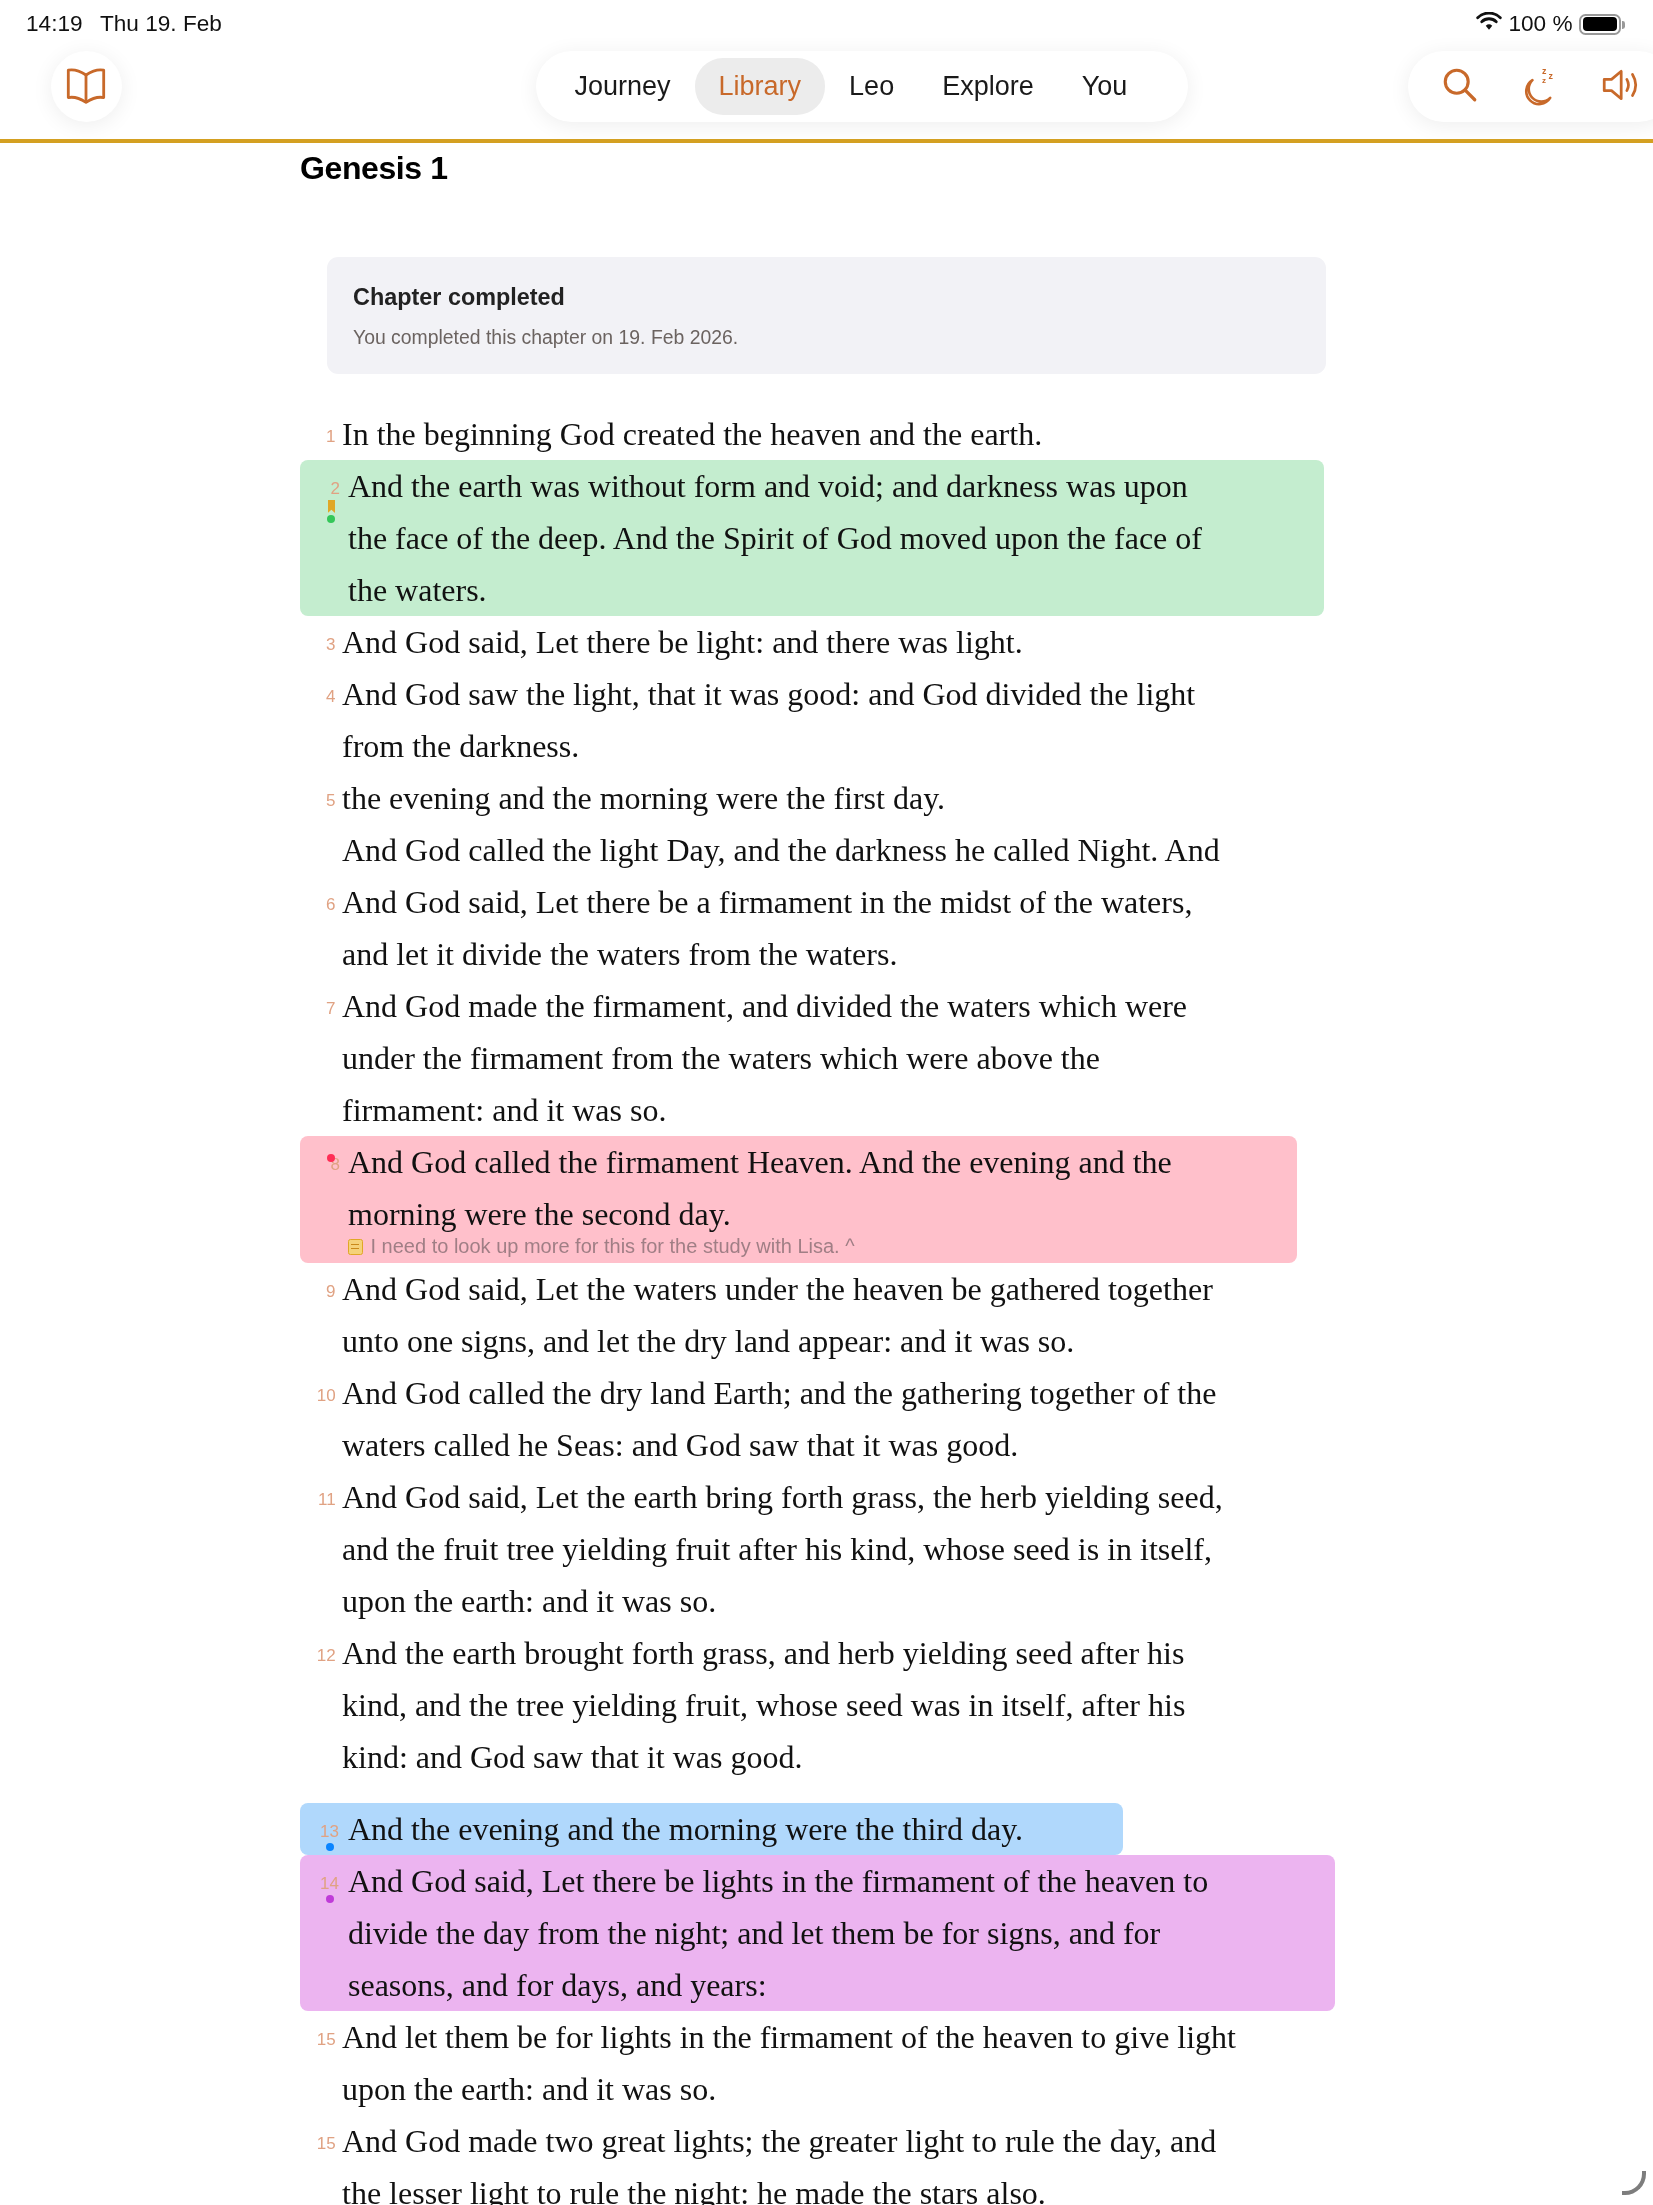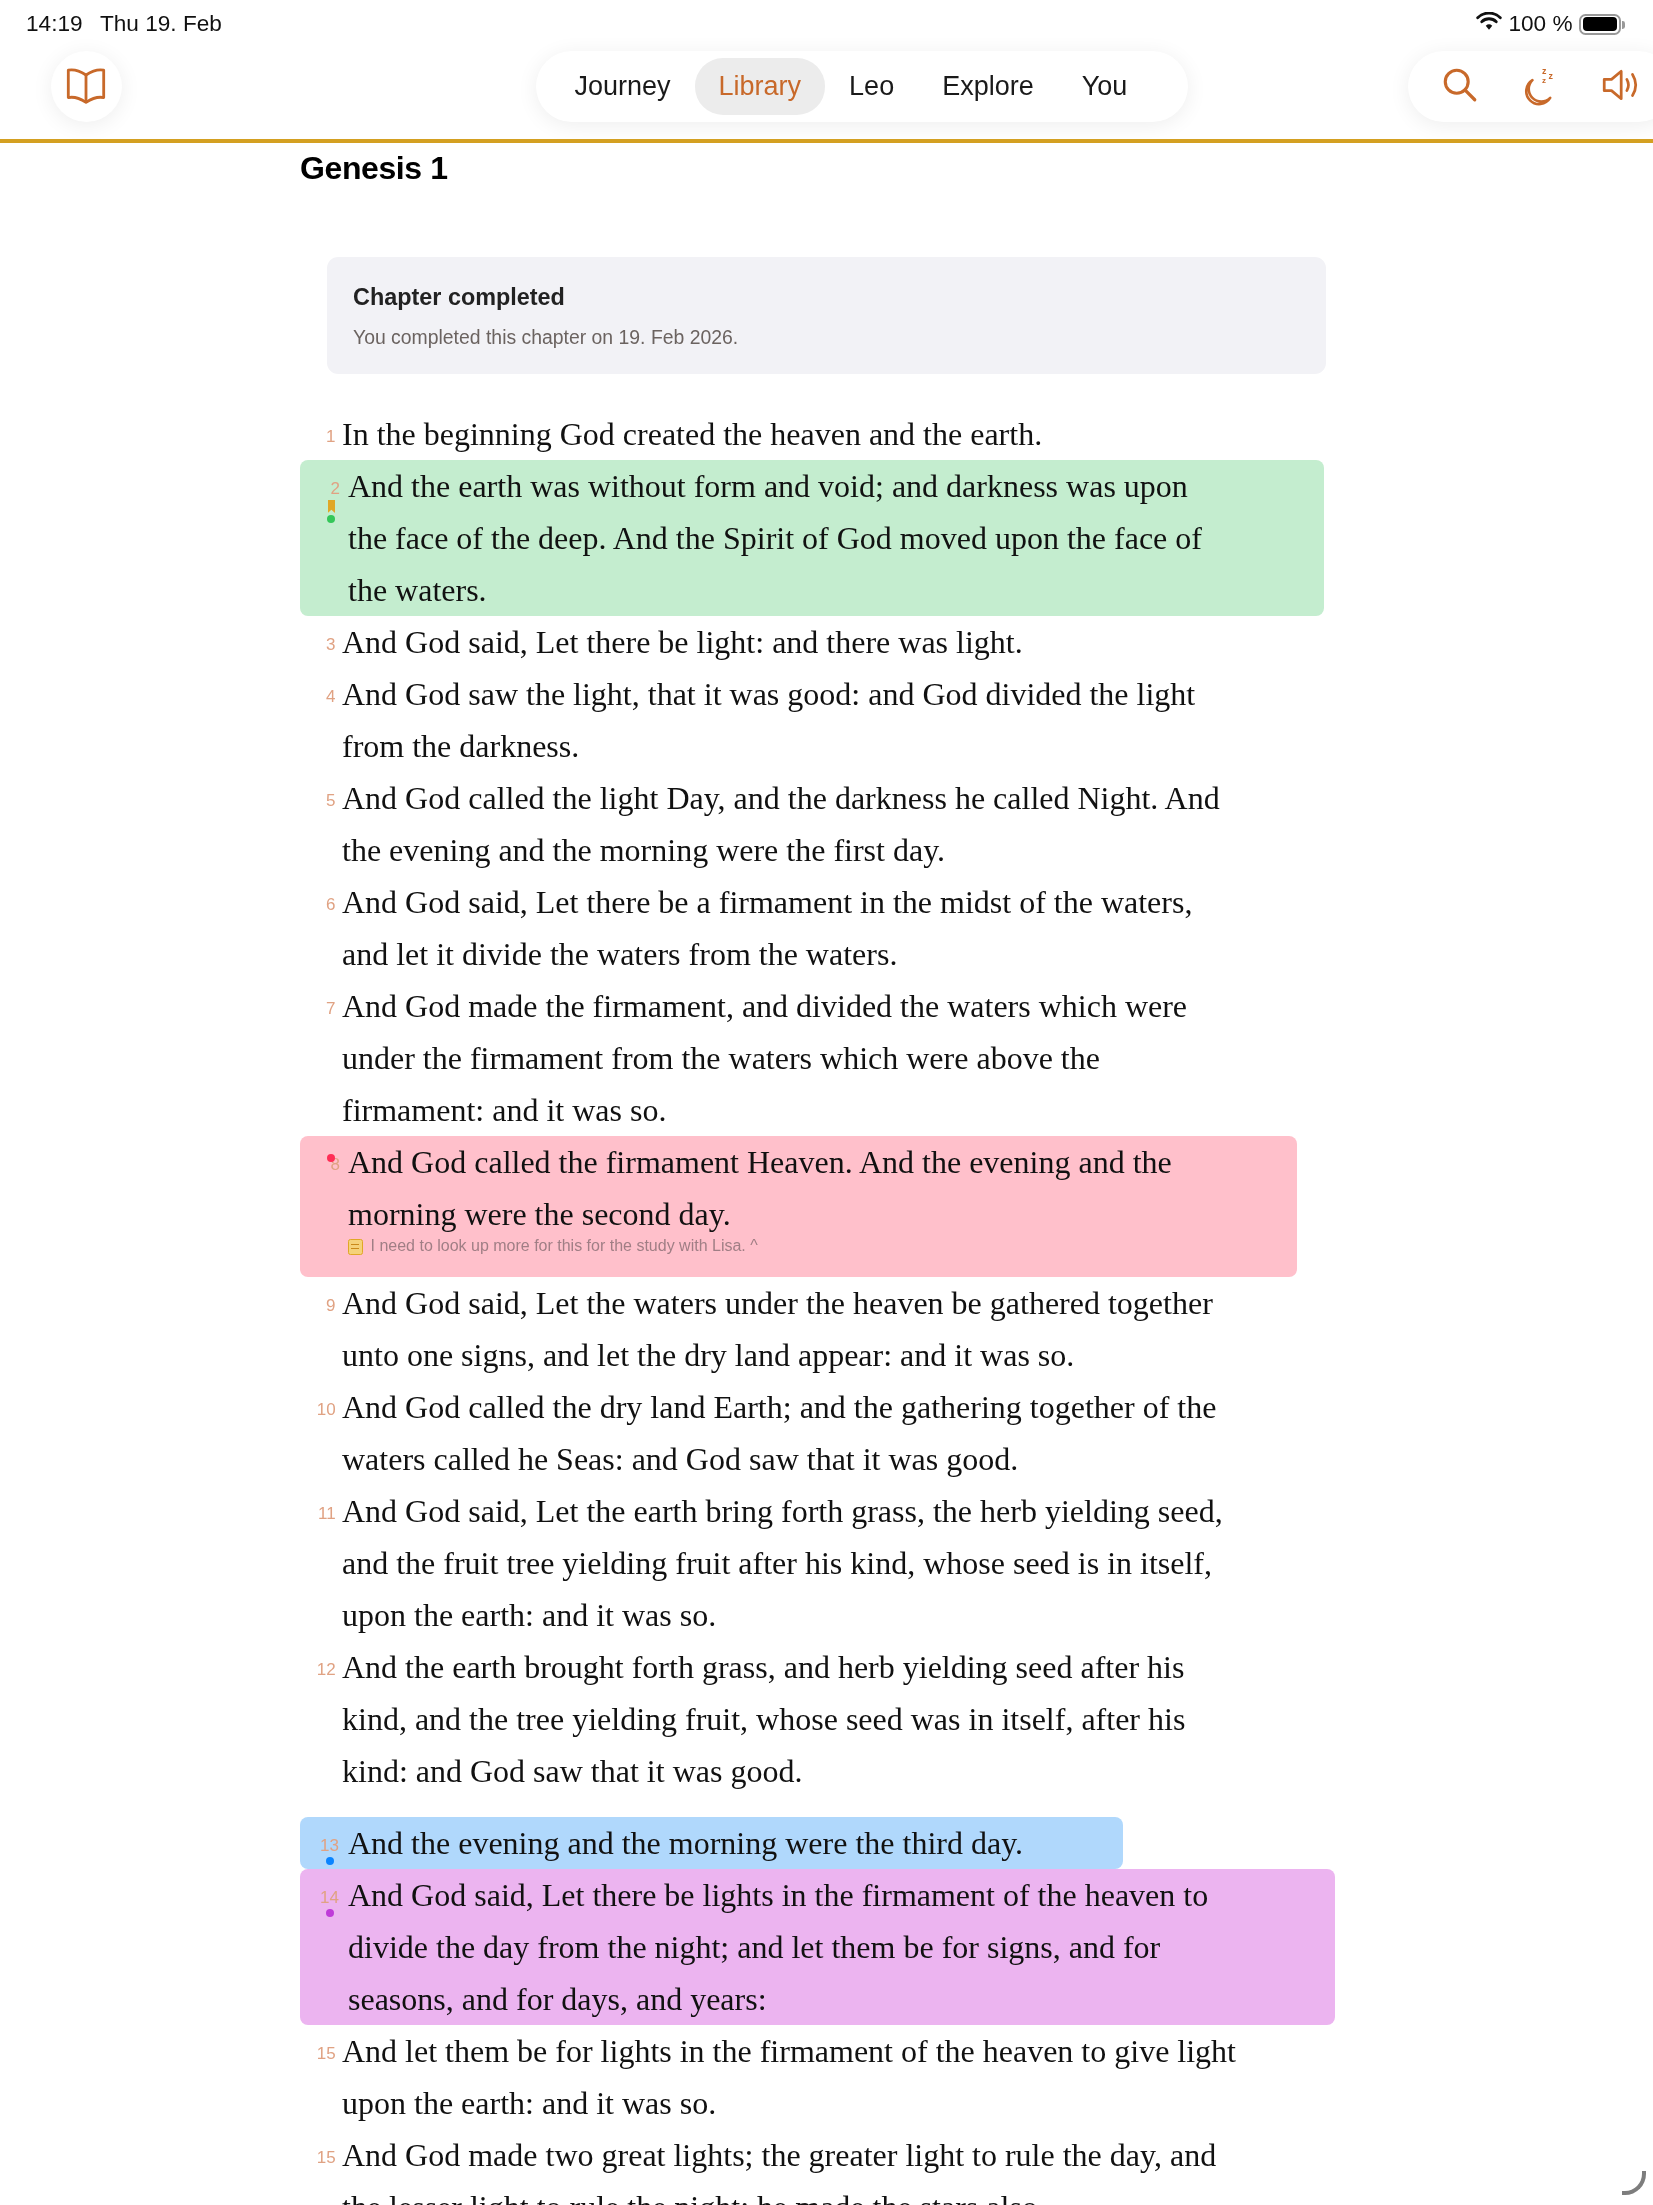--- a/index.html
+++ b/index.html
@@ -38,21 +38,21 @@
   .verse.hl .vnum { left: 24px; }
   .vnum.two { left: 9.7px; width: 26px; }
   .verse.hl .vnum.two { left: 13px; width: 26px; }
   .marker-col { position: absolute; left: 27.4px; top: 40px; display: flex; flex-direction: column; align-items: center; gap: 1.6px; }
   .bookmark { width: 7.3px; height: 13px; background: #e0a726; clip-path: polygon(0 0, 100% 0, 100% 100%, 50% 75%, 0 100%); }
   .dot { width: 8px; height: 8px; border-radius: 50%; }
   .hl-green { background: #c4edcf; width: 1024px; }
   .hl-pink { background: #ffc0cb; width: 997px; }
   .hl-blue { background: #b0d8fc; width: 823px; margin-top: 20px; }
   .hl-purple { background: #ecb4f0; width: 1035px; }
-  .note { display: flex; align-items: center; gap: 8px; font-family: "Liberation Sans", sans-serif; font-size: 16px; color: #a07e85; line-height: 22.6px; padding-bottom: 19px; margin-top: -4.8px; }
+  .note { display: flex; align-items: center; gap: 8px; font-family: "Liberation Sans", sans-serif; font-size: 20px; color: #a07e85; line-height: 22.6px; padding-bottom: 5px; margin-top: -4.8px; }
   .note-icon { width: 14.5px; height: 16px; border: 1.6px solid #e0a726; border-radius: 2.4px; background: #f5d27a; position: relative; }
   .note-icon::before { content: ""; position: absolute; left: 2.4px; right: 2.4px; top: 4px; height: 1.6px; background: #c9891a; box-shadow: 0 4px 0 #c9891a; }
 
   .scroll-indicator { position: absolute; left: 1622px; top: 2171px; width: 24px; height: 24px; border-right: 4px solid #7d7d7d; border-bottom: 4px solid #7d7d7d; border-radius: 0 0 21px 0; transform: rotate(0deg); }
 </style>
 </head>
 <body>
 
 <div class="status-bar">
   <span class="status-time">14:19</span>
@@ -163,22 +163,22 @@
   </div>
 
   <div class="verse">
     <span class="vnum">4</span>
     <div>And God saw the light, that it was good: and God divided the light</div>
     <div>from the darkness.</div>
   </div>
 
   <div class="verse">
     <span class="vnum">5</span>
+    <div>the evening and the morning were the first day.</div>
     <div>And God called the light Day, and the darkness he called Night. And</div>
-    <div>the evening and the morning were the first day.</div>
   </div>
 
   <div class="verse">
     <span class="vnum">6</span>
     <div>And God said, Let there be a firmament in the midst of the waters,</div>
     <div>and let it divide the waters from the waters.</div>
   </div>
 
   <div class="verse">
     <span class="vnum">7</span>

